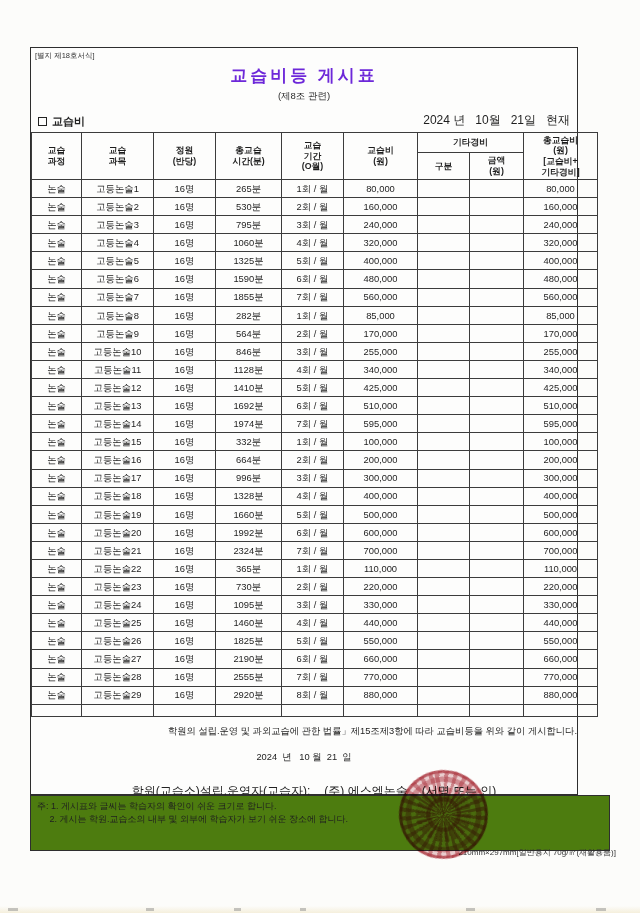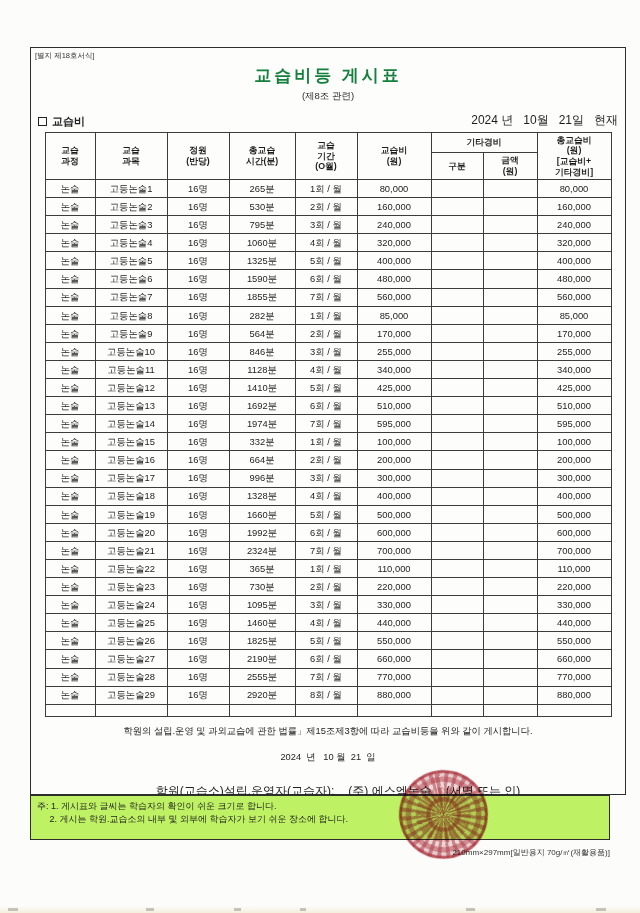--- a/index.html
+++ b/index.html
@@ -9,28 +9,28 @@
     font-family:"Liberation Sans","DejaVu Sans",sans-serif;
     color:#222;
     background:#fdfdfb;
     position:relative;
     overflow:hidden;
   }
   .page { position:absolute; inset:0; background:#fcfcfa; }
 
   
   .form-box {
-    position:absolute; left:30px; top:47px; width:596px; height:748px;
+    position:absolute; left:30px; top:47px; width:548px; height:748px;
     border:1.6px solid #2e2e2e;
     background:#fdfdfc;
   }
   .form-label { position:absolute; top:3px; left:4px; font-size:7.5px; color:#333; }
   .doc-title {
     margin:16px 0 0 0; text-align:center;
-    font-size:17px; font-weight:bold; letter-spacing:3px; color:#15803d;
+    font-size:17px; font-weight:bold; letter-spacing:3px; color:#6d28d9;
   }
   .doc-subtitle { text-align:center; font-size:9.5px; margin-top:3px; color:#2a2a2a; }
 
   .section-row {
     display:flex; justify-content:space-between; align-items:flex-end;
     margin:9px 7px 0 7px;
   }
   .section-label { font-weight:bold; font-size:11px; display:flex; align-items:center; gap:5px; }
   .checkbox-sq { width:9px; height:9px; border:1.2px solid #222; display:inline-block; background:transparent; }
   .as-of-date { font-size:12px; white-space:pre; color:#1e1e1e; }
@@ -50,35 +50,35 @@
   table.fee th {
     font-size:8.8px; font-weight:bold; line-height:1.2;
     white-space:pre-line; color:#1d1d1d;
   }
   thead tr.h1 th { height:20px; }
   thead tr.h2 th { height:27px; }
   table.fee td { font-size:9.4px; height:18.1px; line-height:1; color:#1d1d1d; white-space:pre; }
   tr.empty-row td { height:12px; }
 
   
-  .statement { text-align:center; font-size:9.3px; margin-top:8px; color:#1d1d1d; }
+  .statement { text-align:right; font-size:9.3px; margin-top:8px; color:#1d1d1d; }
   .issue-date { text-align:center; font-size:9.3px; margin-top:13px; white-space:pre; }
   .signer { text-align:center; font-size:12px; margin-top:5px; white-space:pre; }
   .signer .sep { display:inline-block; width:14px; }
 
   
   .notes-box {
-    position:absolute; left:30px; top:795px; width:580px; height:45px;
+    position:absolute; left:30px; top:795px; width:580px; height:56px;
     border:1.6px solid #2e2e2e; border-top-width:1.2px;
-    padding:4px 6px; background:#bef264;
+    padding:4px 6px; background:#4d7c0f;
   }
   .note-line { font-size:9px; line-height:12.5px; white-space:pre; color:#1f1f1f; }
 
   
-  .paper-spec { position:absolute; right:30px; top:847px; font-size:8px; color:#333; }
+  .paper-spec { position:absolute; right:24px; top:847px; font-size:8px; color:#333; }
 
   
   .stamp {
     position:absolute; left:399px; top:770px; width:89px; height:89px;
     border-radius:50%;
     border:3.5px solid rgba(163,28,40,.78);
     transform:rotate(-12deg);
     background:
       radial-gradient(circle at 50% 50%,
         rgba(163,28,40,.10) 0 22%,

